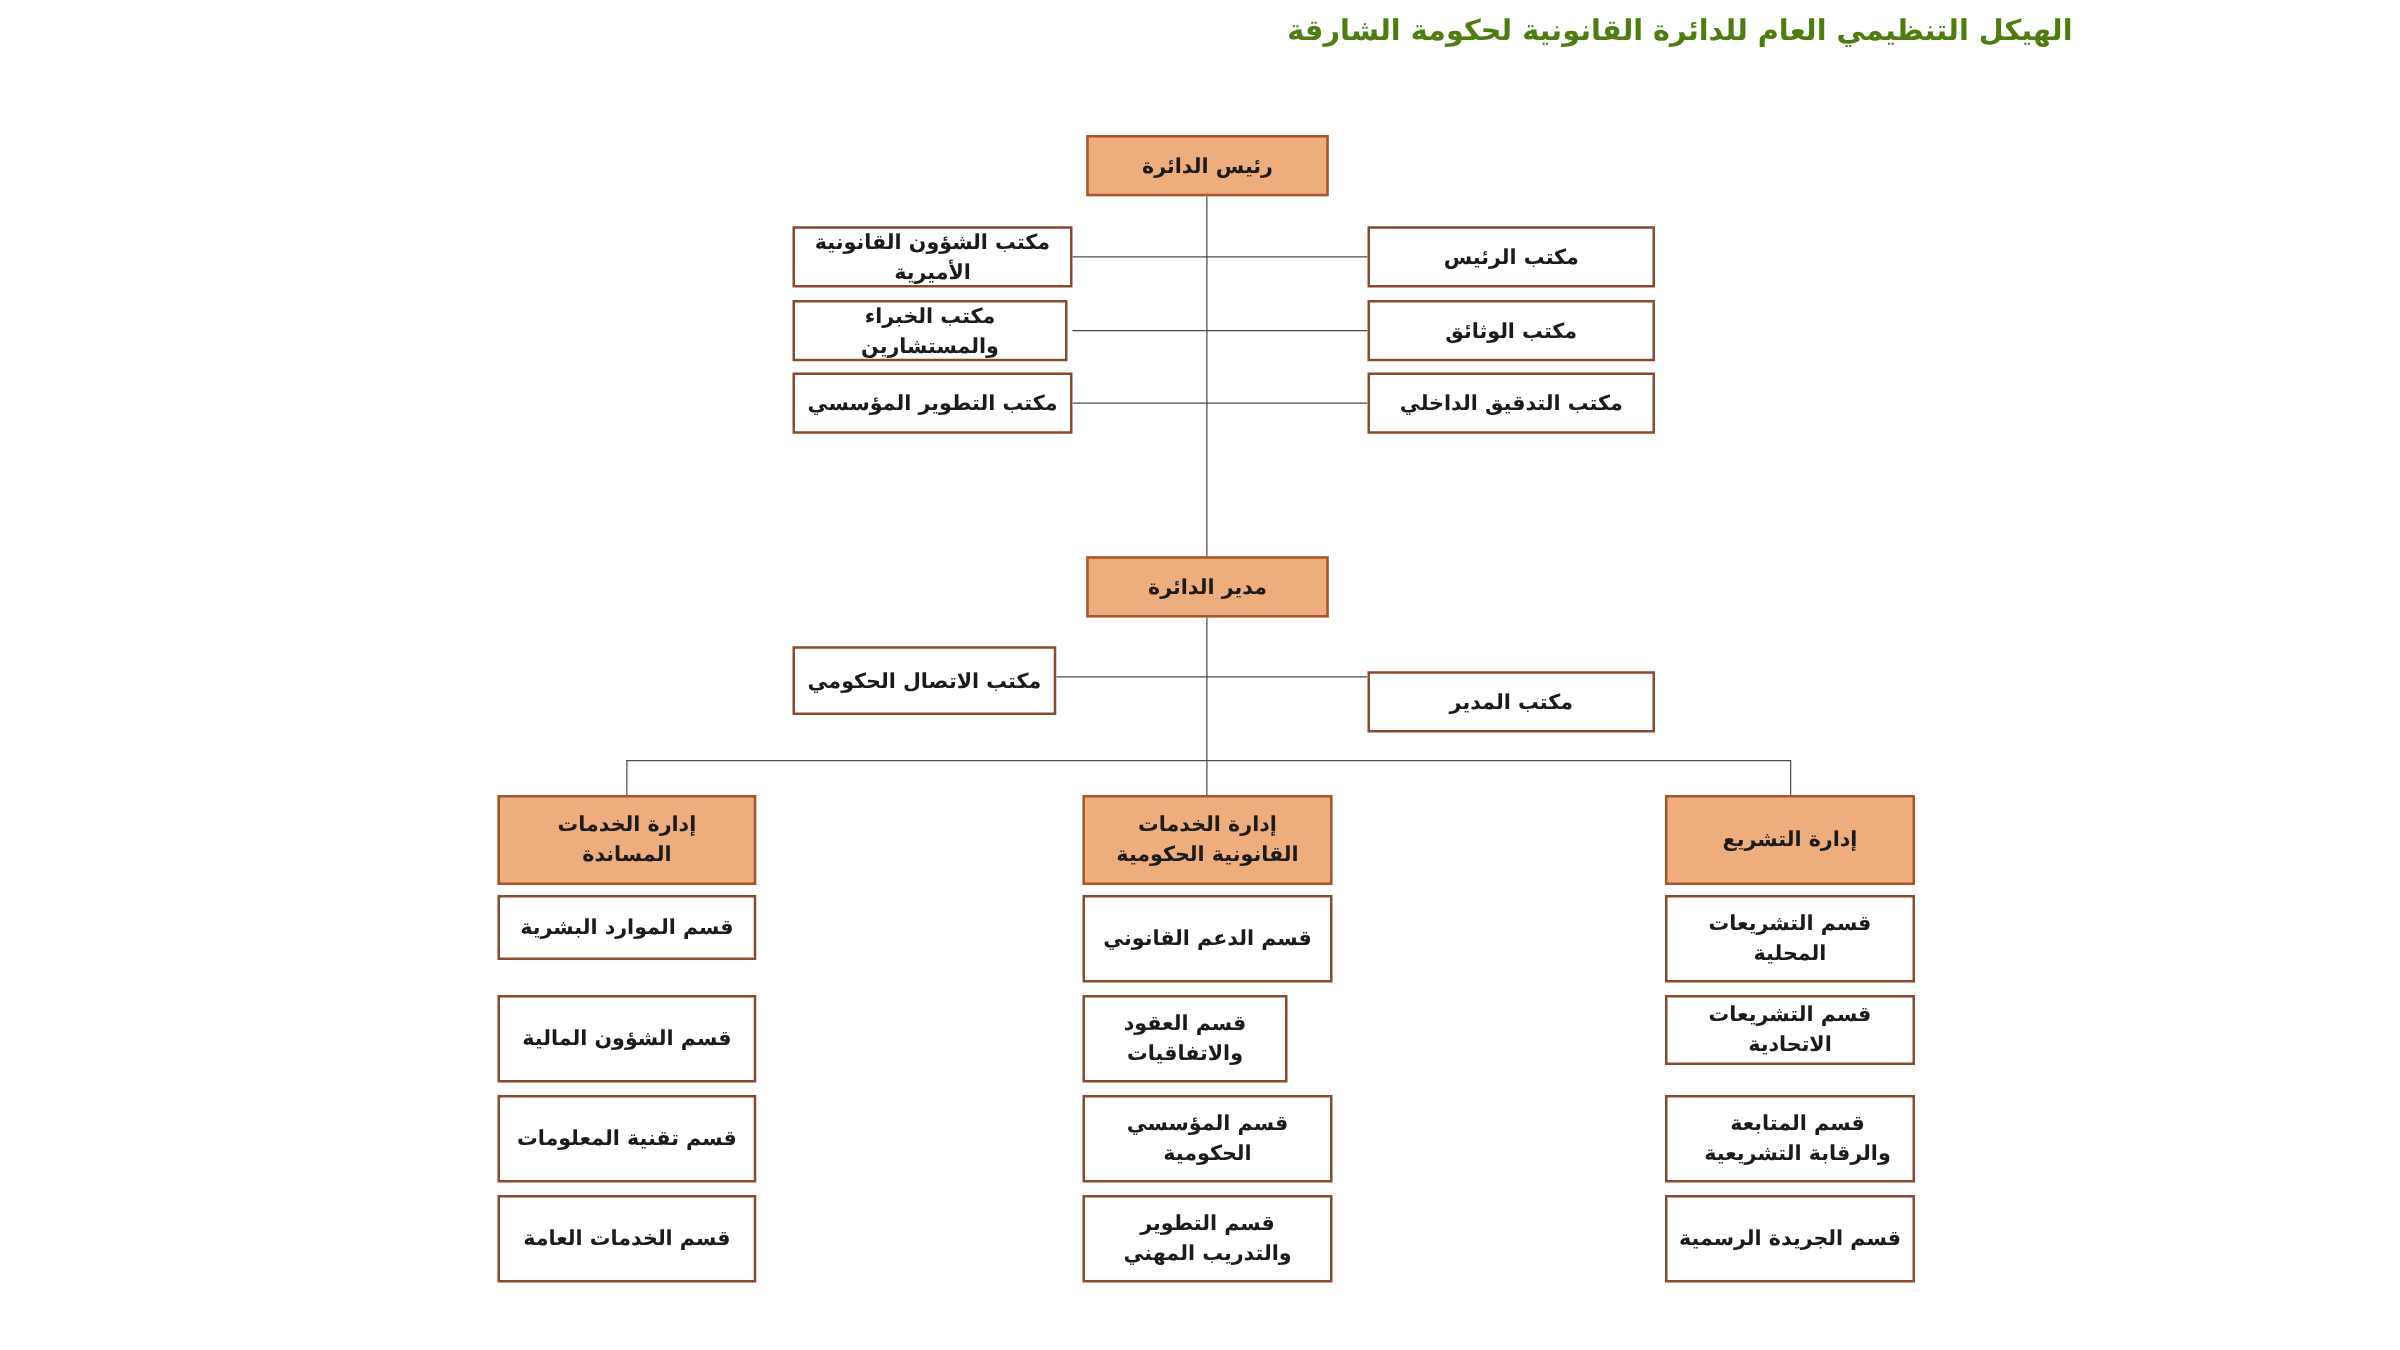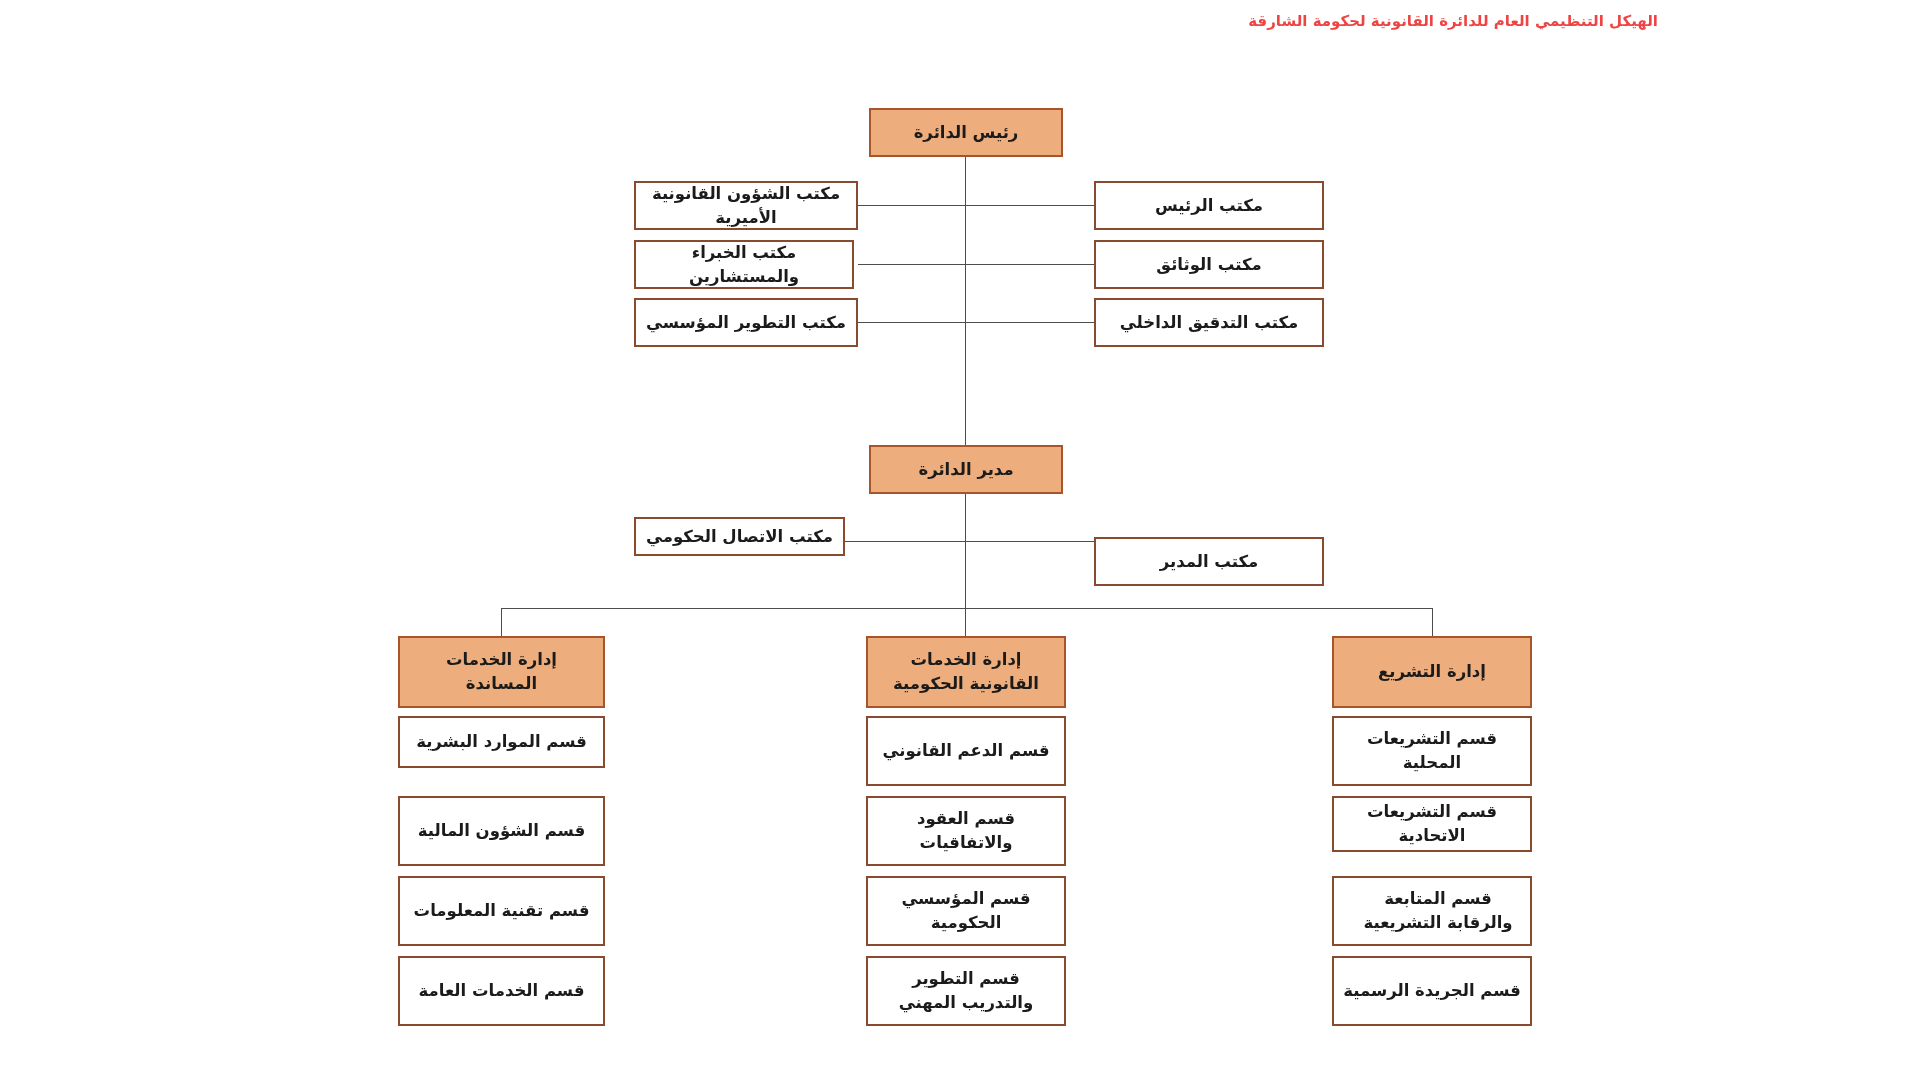--- a/index.html
+++ b/index.html
@@ -7,23 +7,23 @@
     position:relative;
     width:1920px;height:1080px;
     background:#ffffff;
     font-family:"DejaVu Sans","Liberation Sans",sans-serif;
     color:#1b1b1b;
     overflow:hidden;
   }
   .title{
     position:absolute;
     top:12px;right:262px;
-    font-size:15px;font-weight:bold;
+    font-size:23px;font-weight:bold;
     direction:rtl;text-align:center;
-    color:#ef4444;
+    color:#4d7c0f;
   }
   .box{
     position:absolute;
     display:flex;align-items:center;justify-content:center;
     text-align:center;direction:rtl;
     font-size:16.5px;font-weight:bold;
     line-height:1.45;
     box-sizing:border-box;
     padding:2px 8px;
   }
@@ -62,34 +62,34 @@
   <div class="box white" style="left:634px;top:181px;width:224px;height:49px;">مكتب الشؤون القانونية الأميرية</div>
   <div class="box white" style="left:634px;top:240px;width:220px;height:49px;">مكتب الخبراء والمستشارين</div>
   <div class="box white" style="left:634px;top:298px;width:224px;height:49px;">مكتب التطوير المؤسسي</div>
 
   <div class="box white" style="left:1094px;top:181px;width:230px;height:49px;">مكتب الرئيس</div>
   <div class="box white" style="left:1094px;top:240px;width:230px;height:49px;text-align:right;">مكتب الوثائق</div>
   <div class="box white" style="left:1094px;top:298px;width:230px;height:49px;">مكتب التدقيق الداخلي</div>
 
   <div class="box orange" style="left:869px;top:445px;width:194px;height:49px;">مدير الدائرة</div>
 
-  <div class="box white" style="left:634px;top:517px;width:211px;height:39px;">مكتب الاتصال الحكومي</div>
+  <div class="box white" style="left:634px;top:517px;width:211px;height:55px;">مكتب الاتصال الحكومي</div>
   <div class="box white" style="left:1094px;top:517px;width:230px;height:49px;margin-top:20px;">مكتب المدير</div>
 
   <div class="box orange" style="left:398px;top:636px;width:207px;height:72px;">إدارة الخدمات المساندة</div>
   <div class="box orange" style="left:866px;top:636px;width:200px;height:72px;">إدارة الخدمات القانونية الحكومية</div>
   <div class="box orange" style="left:1332px;top:636px;width:200px;height:72px;">إدارة التشريع</div>
 
   <div class="box white" style="left:398px;top:716px;width:207px;height:52px;">قسم الموارد البشرية</div>
   <div class="box white" style="left:398px;top:796px;width:207px;height:70px;">قسم الشؤون المالية</div>
   <div class="box white" style="left:398px;top:876px;width:207px;height:70px;">قسم تقنية المعلومات</div>
   <div class="box white" style="left:398px;top:956px;width:207px;height:70px;">قسم الخدمات العامة</div>
 
   <div class="box white" style="left:866px;top:716px;width:200px;height:70px;">قسم الدعم القانوني</div>
-  <div class="box white" style="left:866px;top:796px;width:200px;height:70px;">قسم العقود والاتفاقيات</div>
+  <div class="box white" style="left:866px;top:796px;width:164px;height:70px;">قسم العقود والاتفاقيات</div>
   <div class="box white" style="left:866px;top:876px;width:200px;height:70px;">قسم المؤسسي الحكومية</div>
   <div class="box white" style="left:866px;top:956px;width:200px;height:70px;">قسم التطوير والتدريب المهني</div>
 
   <div class="box white" style="left:1332px;top:716px;width:200px;height:70px;">قسم التشريعات المحلية</div>
   <div class="box white" style="left:1332px;top:796px;width:200px;height:56px;">قسم التشريعات الاتحادية</div>
   <div class="box white" style="left:1332px;top:876px;width:200px;height:70px;padding-left:20px;">قسم المتابعة والرقابة التشريعية</div>
   <div class="box white" style="left:1332px;top:956px;width:200px;height:70px;">قسم الجريدة الرسمية</div>
 
 </div>
 

